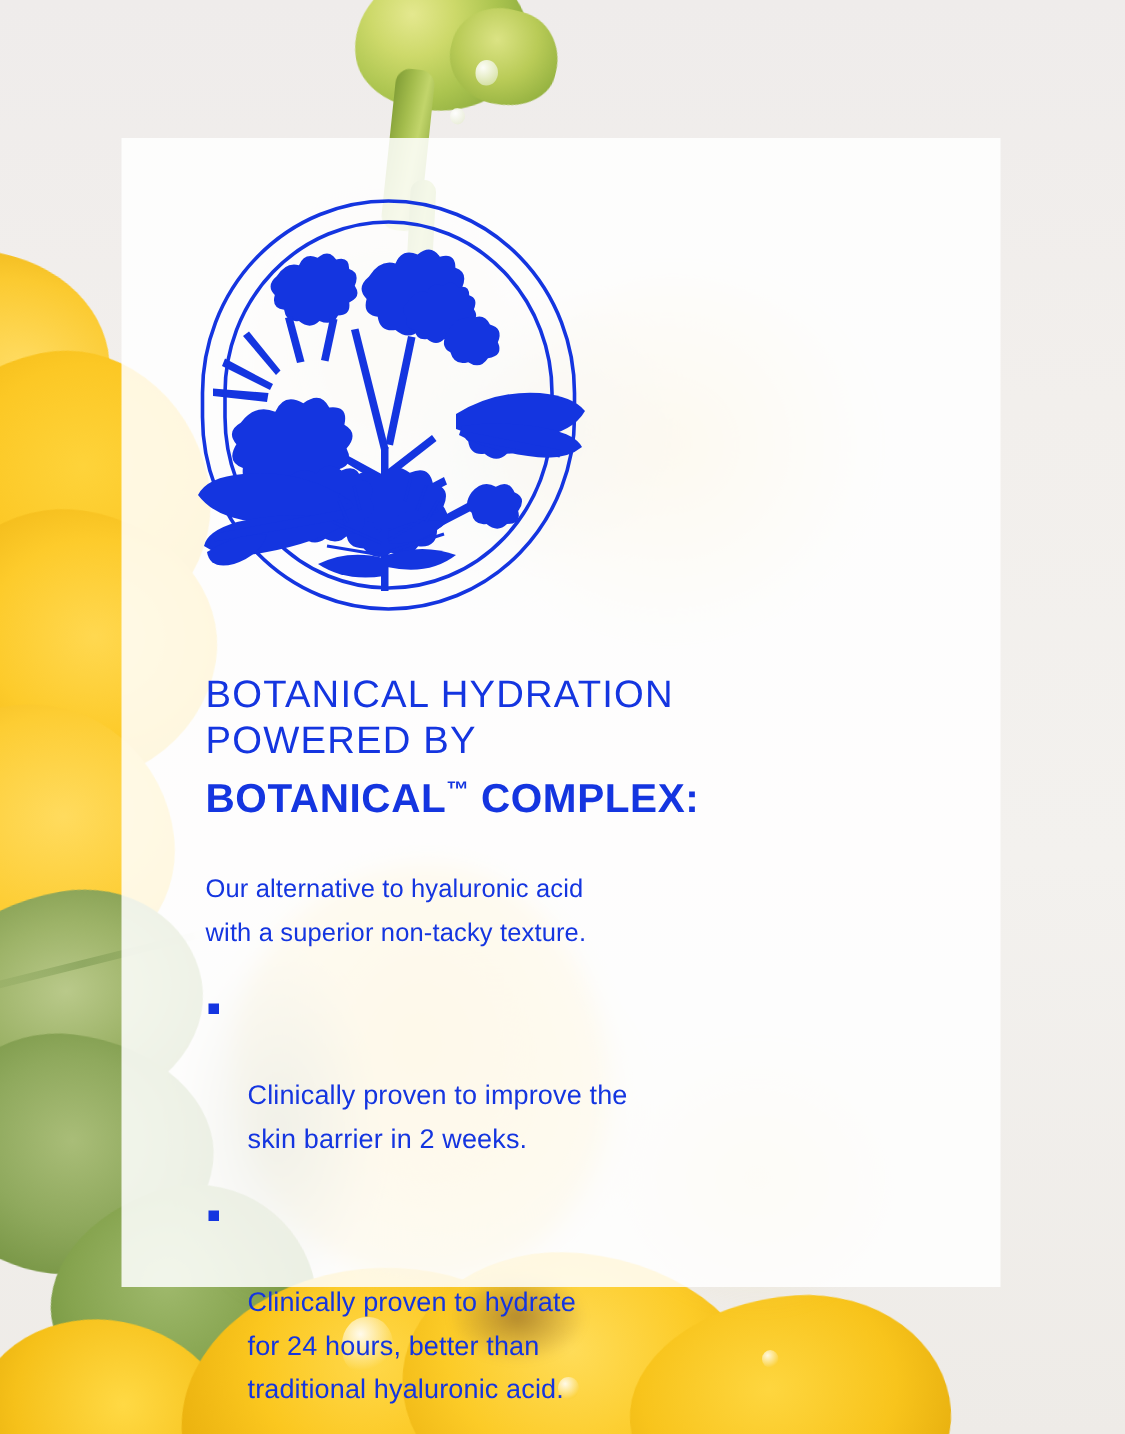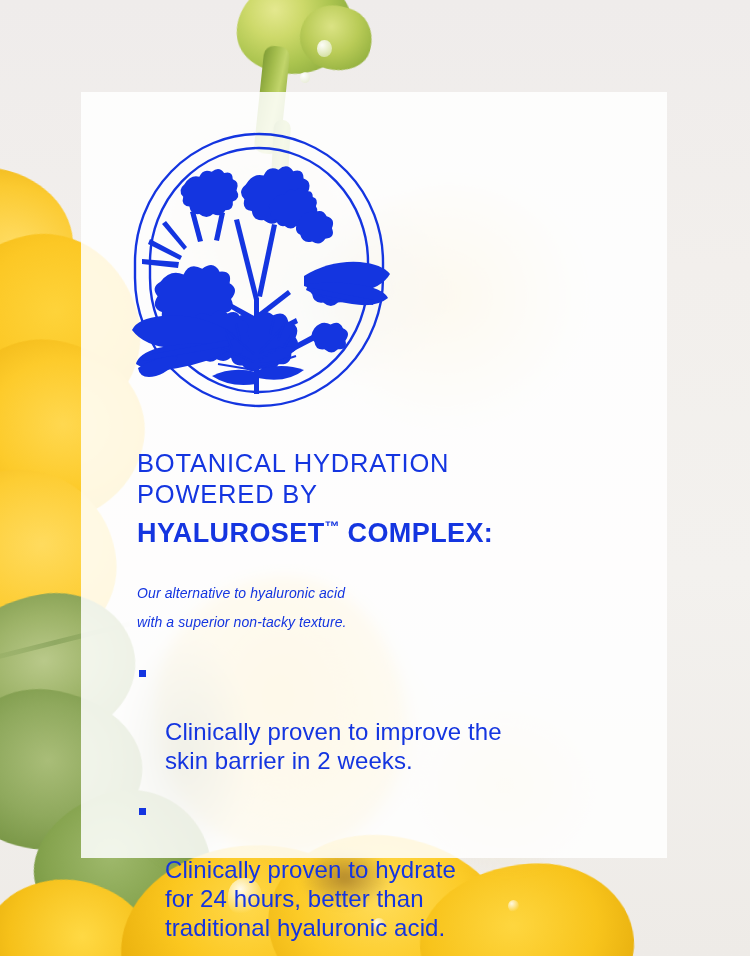--- a/index.html
+++ b/index.html
@@ -314,36 +314,35 @@
     letter-spacing: 0.4px;
     font-weight: 700;
     margin: 0 0 0 0;
   }
   .headline sup {
     font-size: 0.56em;
     vertical-align: super;
     letter-spacing: 0;
   }
   .lede {
-    font-size: 14px;
+    font-size: 17px;
     line-height: 29px;
     letter-spacing: 0.1px;
     font-weight: 400;
     margin: 29px 0 16px 0;
     white-space: pre-line;
-    font-style: italic;
   }
   .bullets {
     list-style: none;
     margin: 22px 0 0 0;
     padding: 0 0 0 28px;
   }
   .bullets li {
     position: relative;
-    font-size: 24px;
+    font-size: 18px;
     line-height: 29px;
     letter-spacing: 0.1px;
     margin: 0 0 22px 0;
     white-space: pre-line;
   }
   .bullets li:last-child { margin-bottom: 16px; }
   .bullets li .marker {
     position: absolute;
     left: -26px;
     top: 11px;
@@ -480,21 +479,21 @@
             <path d="M104 220 L98 206"></path>
           </g>
         </g>
       </svg>
     </div>
 
     <div class="copy">
       <p class="eyebrow">BOTANICAL HYDRATION
 POWERED BY</p>
 
-      <h2 class="headline"><span>HYALUROSET</span><sup>™</sup><span> COMPLEX:</span></h2>
+      <h2 class="headline"><span>BOTANICAL</span><sup>™</sup><span> COMPLEX:</span></h2>
 
       <p class="lede">Our alternative to hyaluronic acid
 with a superior non-tacky texture.</p>
 
       <ul class="bullets">
         <li>
           <span class="marker"></span>
           <span>Clinically proven to improve the
 skin barrier in 2 weeks.</span>
         </li>

